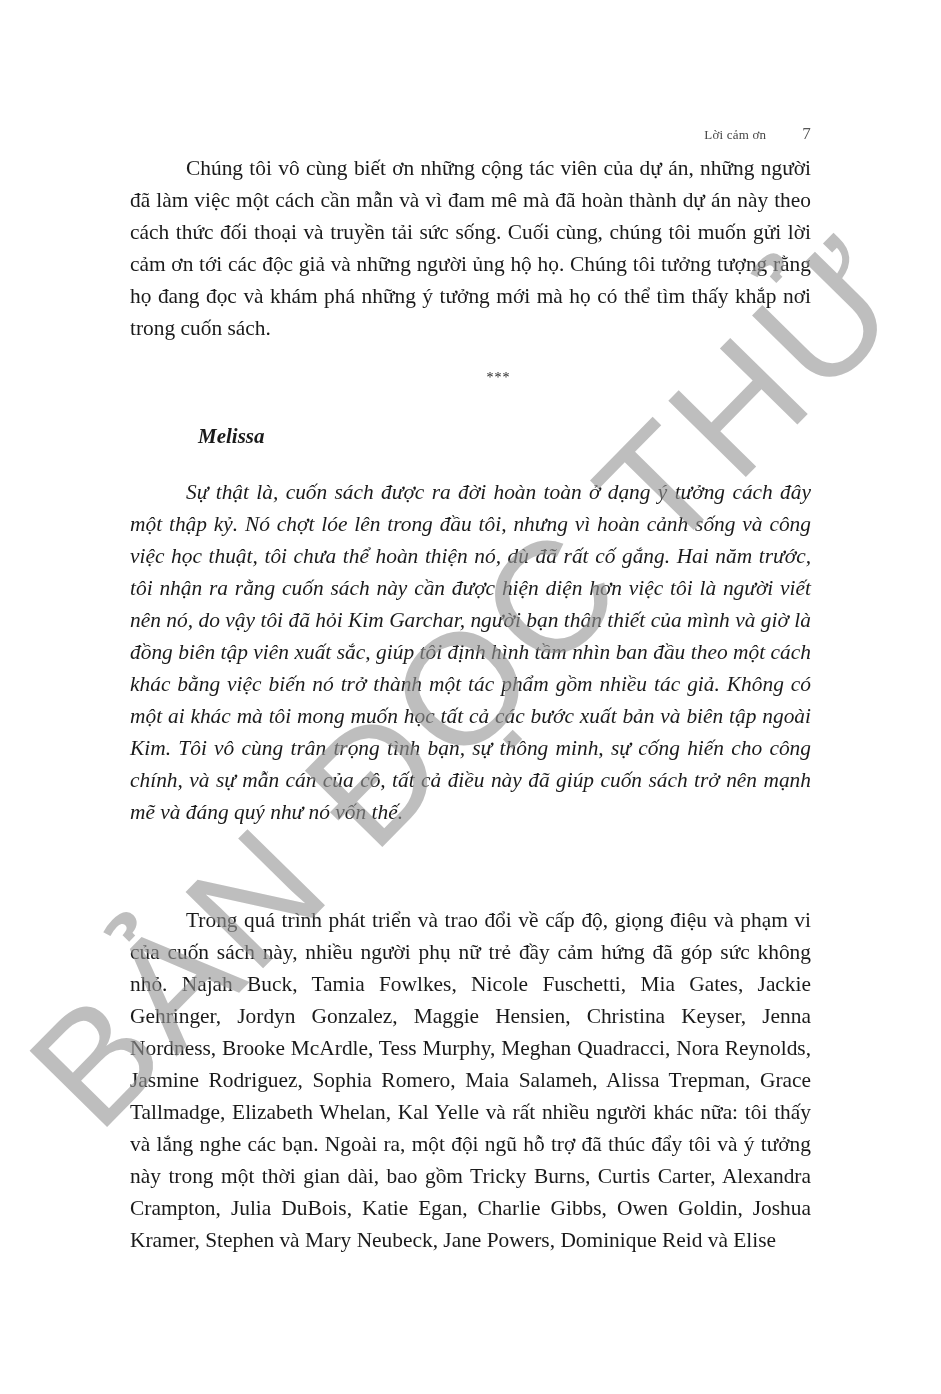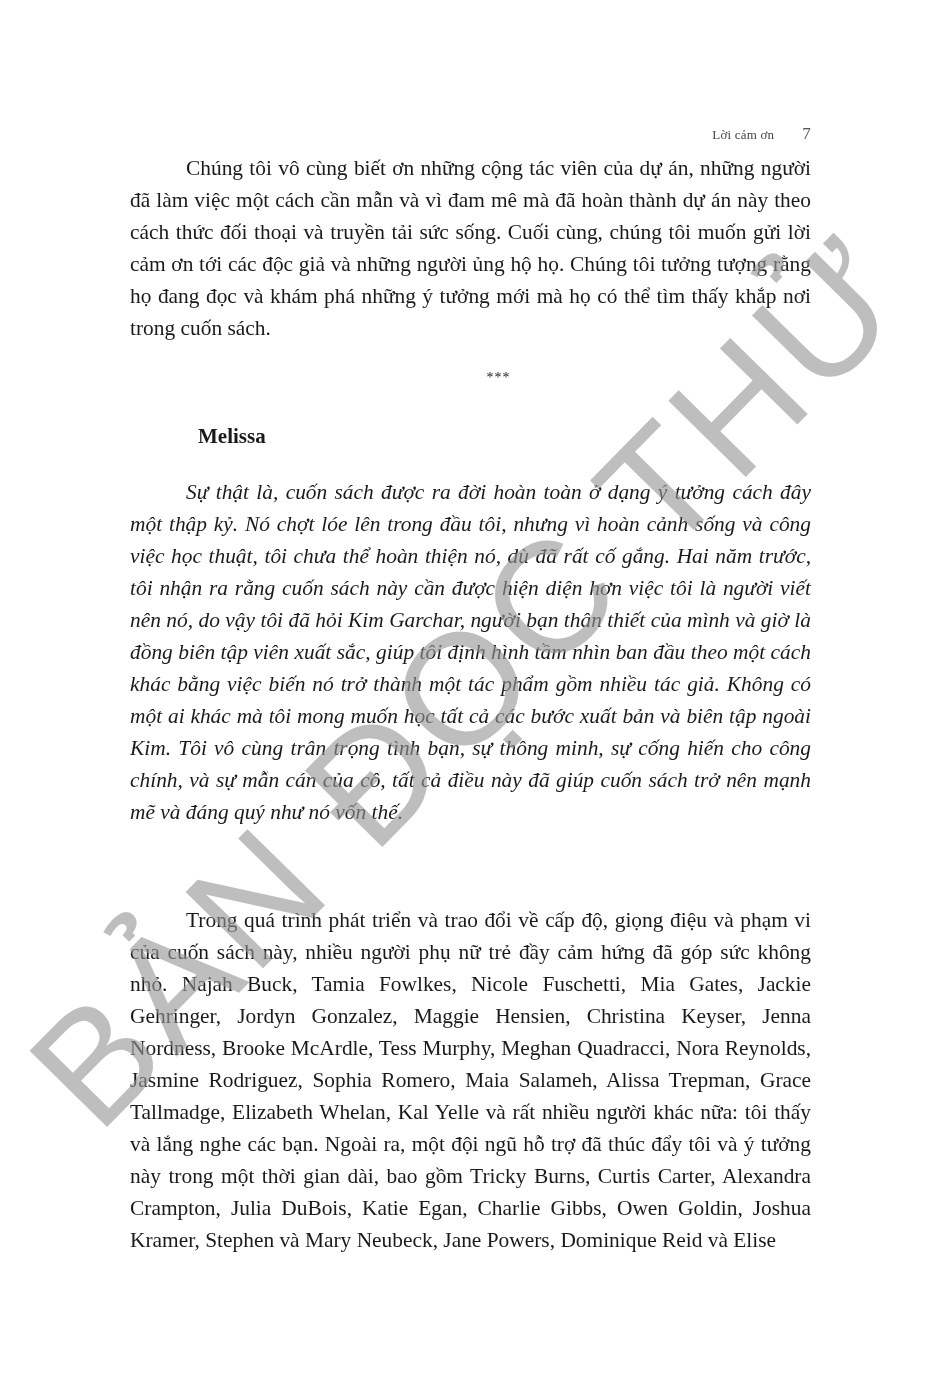--- a/index.html
+++ b/index.html
@@ -22,21 +22,21 @@
       height: 1394px;
     }
     .running-head {
       position: absolute;
       top: 124px;
       right: 130px;
       font-size: 13px;
       color: #444;
       display: flex;
       align-items: baseline;
-      gap: 28px;
+      gap: 36px;
       letter-spacing: 0.2px;
     }
     .running-head .page-num {
       font-size: 17px;
       color: #555;
     }
     .text-block {
       position: absolute;
       left: 130px;
       width: 681px;
@@ -59,20 +59,21 @@
       width: 997px;
       text-align: center;
       font-size: 14px;
       letter-spacing: 1px;
       color: #222;
     }
     .section-title {
       position: absolute;
       top: 424px;
       left: 198px;
+      font-style: italic;
       font-weight: bold;
       font-size: 21px;
       color: #1a1a1a;
     }
     .watermark {
       position: absolute;
       left: 470px;
       top: 680px;
       transform: translate(-50%, -50%) rotate(-45.5deg);
       font-family: "Liberation Sans", "DejaVu Sans", sans-serif;

